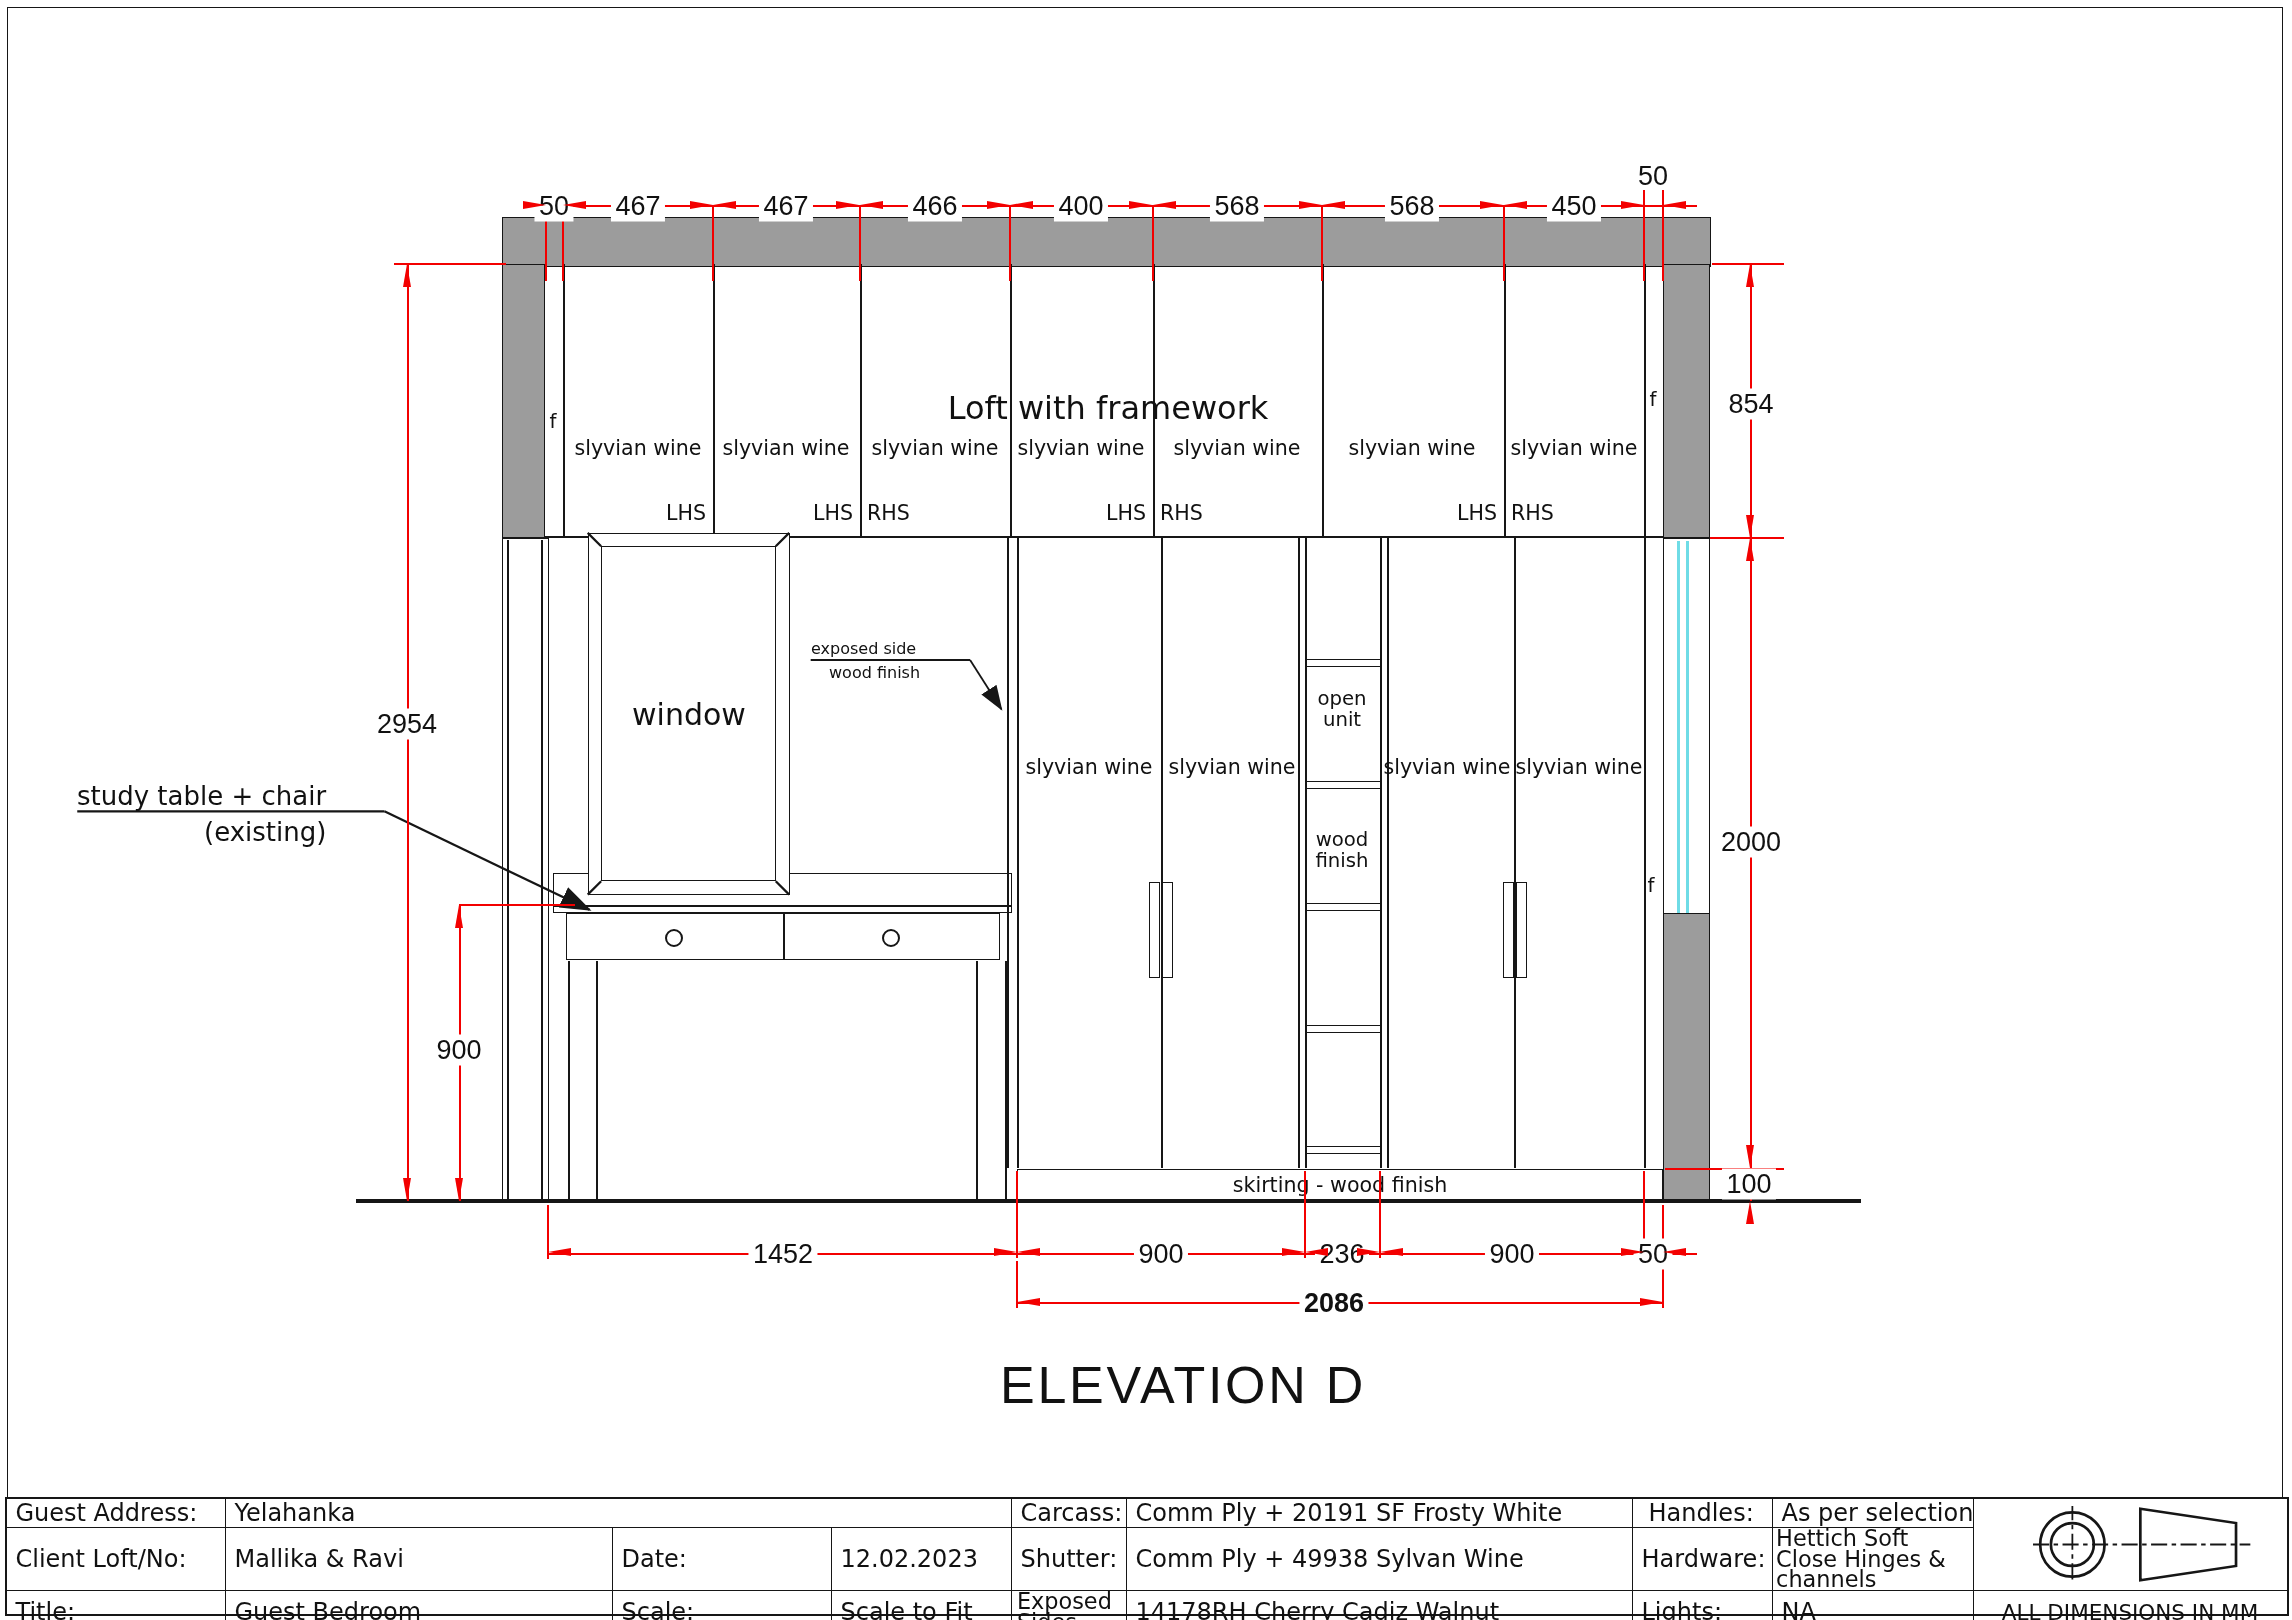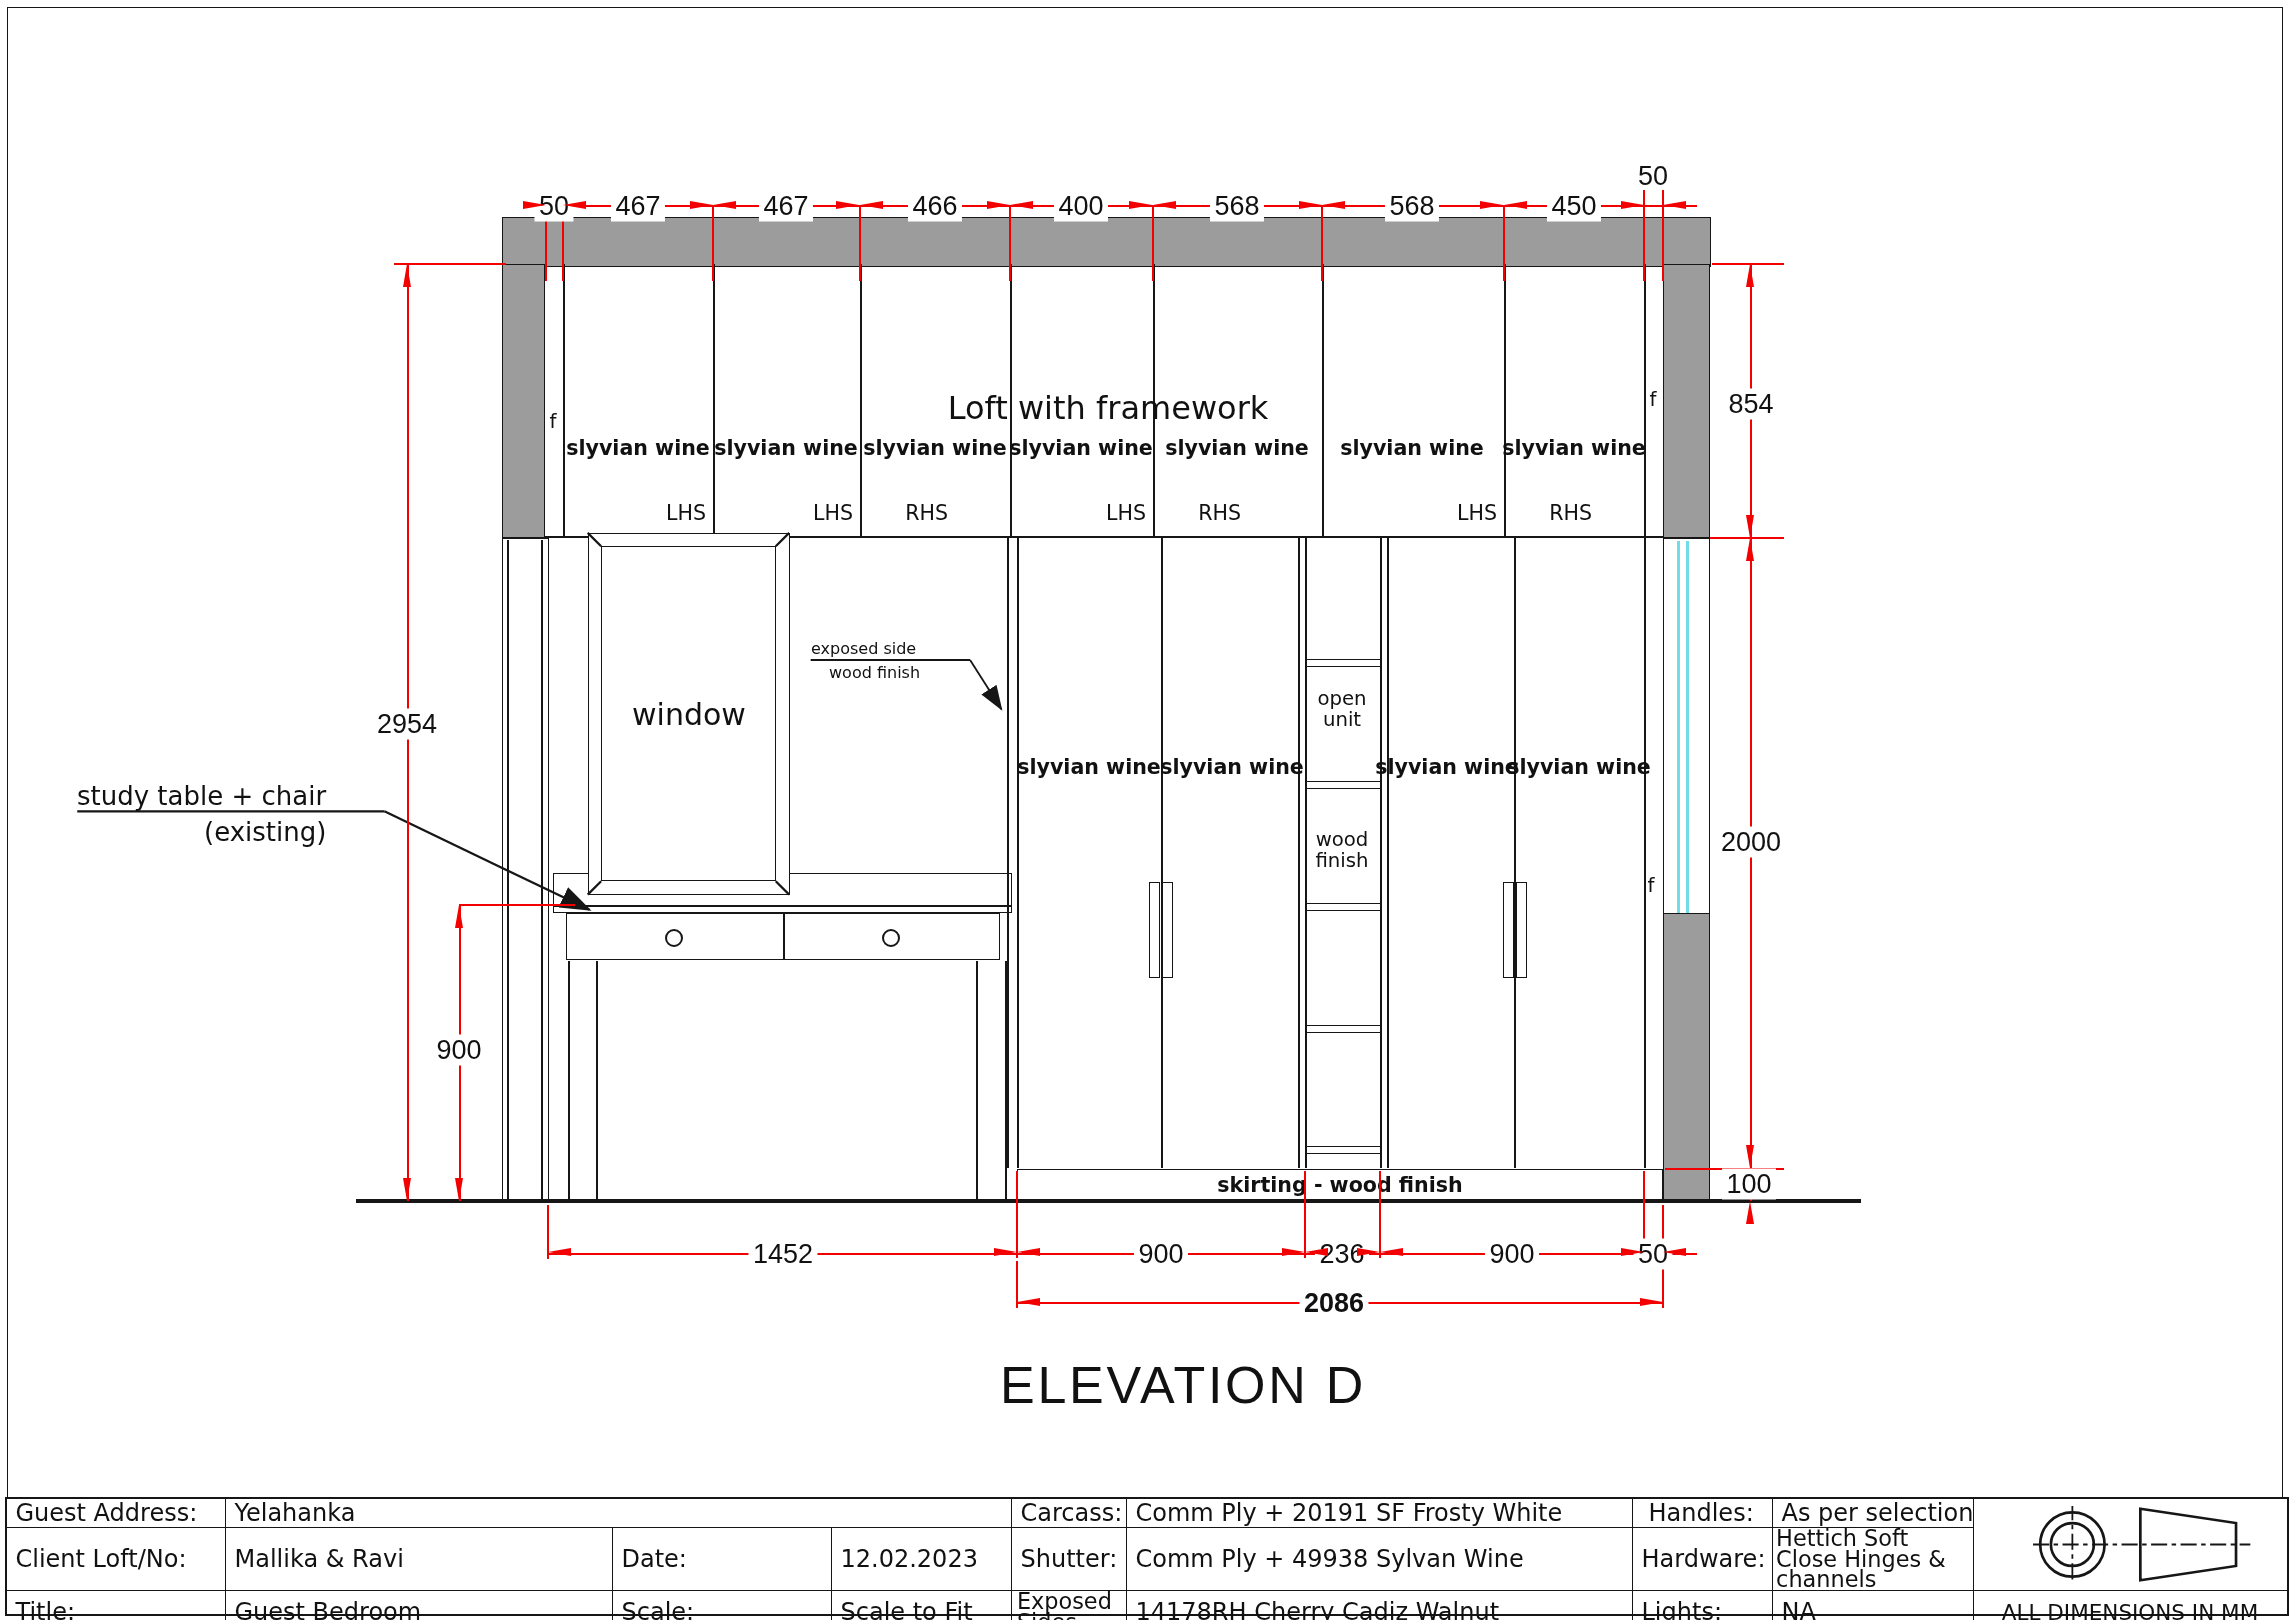--- a/index.html
+++ b/index.html
@@ -21,23 +21,23 @@
   .ar,.al,.au,.ad{position:absolute;width:0;height:0;z-index:7;}
   .ar{border-top:4.5px solid transparent;border-bottom:4.5px solid transparent;border-left:23px solid var(--red);}
   .al{border-top:4.5px solid transparent;border-bottom:4.5px solid transparent;border-right:23px solid var(--red);}
   .au{border-left:4.5px solid transparent;border-right:4.5px solid transparent;border-bottom:23px solid var(--red);}
   .ad{border-left:4.5px solid transparent;border-right:4.5px solid transparent;border-top:23px solid var(--red);}
   .dim{position:absolute;transform:translate(-50%,-50%);font-family:"Liberation Sans",sans-serif;
        font-size:27px;color:#111;background:#fff;padding:0 4.5px;z-index:6;white-space:nowrap;}
   .dim.nobg{background:transparent;padding:0;}
   
   .lbl{position:absolute;transform:translate(-50%,-50%);white-space:nowrap;text-align:center;z-index:3;}
-  .f23{font-size:20.6px;font-weight:bold;} .f22{font-size:19.7px;} .f36{font-size:32px;} .f34{font-size:30px;}
+  .f23{font-size:20.6px;} .f22{font-size:19.7px;} .f36{font-size:32px;} .f34{font-size:30px;}
   .hinge{position:absolute;transform:translateY(-50%);font-size:20.6px;width:81px;z-index:3;}
-  .tr{text-align:right;} .tl{text-align:right;}
+  .tr{text-align:right;} .tl{text-align:left;}
   .wrap{white-space:normal;line-height:1.05;}
   .ann{position:absolute;font-size:26px;white-space:nowrap;z-index:3;}
   svg.overlay{position:absolute;left:0;top:0;z-index:4;pointer-events:none;}
   
   .tblock{position:absolute;left:4.5px;top:1497px;width:2284px;height:119px;display:grid;
           grid-template-columns:218px 387px 219px 180px 115px 506px 140px 201px 1fr;
           grid-template-rows:1fr 1fr 1fr;border:2.7px solid var(--ink);box-sizing:border-box;
           font-size:24px;background:#fff;z-index:8;}
   .tc{border-left:1.8px solid var(--ink);border-top:1.8px solid var(--ink);display:flex;align-items:center;
       padding:0 9px;box-sizing:border-box;white-space:nowrap;overflow:visible;}

